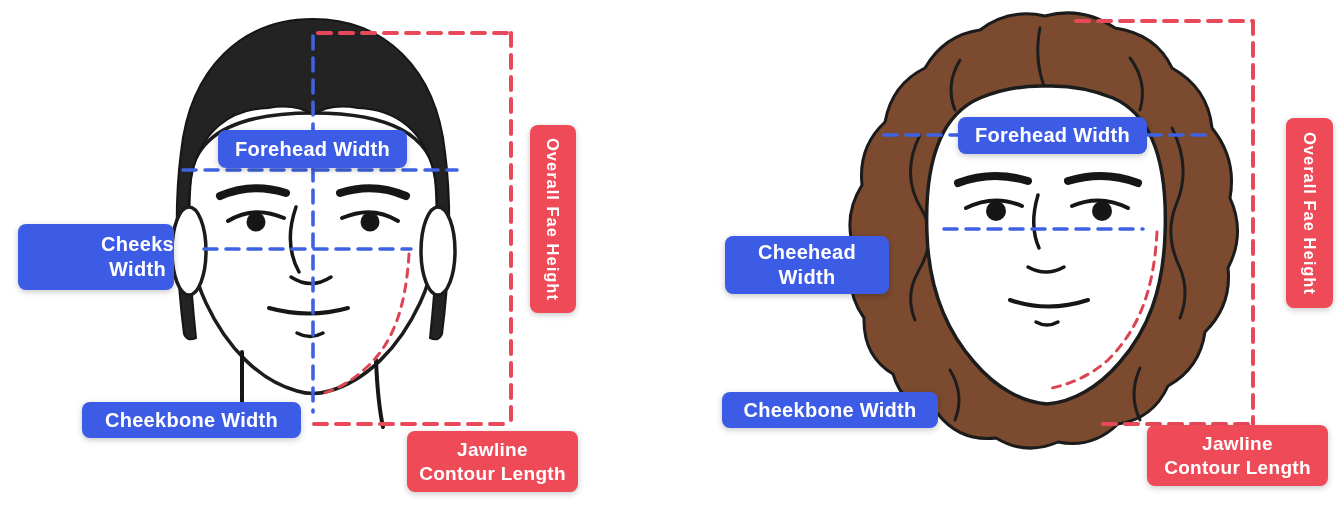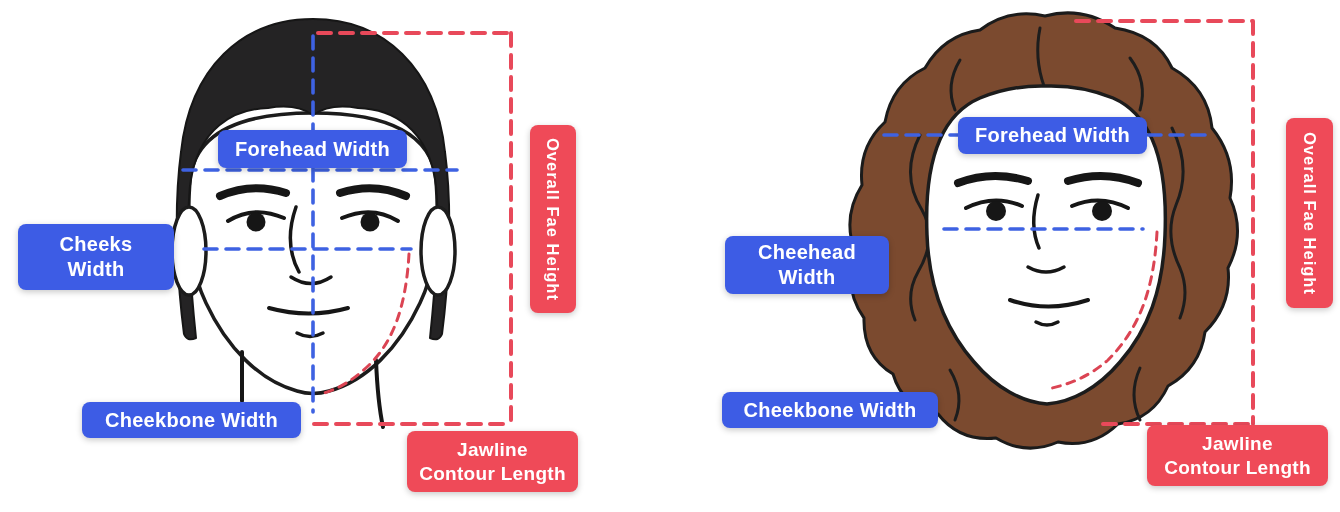--- a/index.html
+++ b/index.html
@@ -17,21 +17,21 @@
   }
   .tag.blue{background:#3d5ce5;}
   .tag.red{background:#ef4a58;}
   .tag .ln{display:block;}
   .vert{
     writing-mode:vertical-rl;text-orientation:mixed;
     letter-spacing:1px;
   }
   
   .l-forehead {left:218px;top:130px;width:189px;height:38px;font-size:20px;}
-  .l-cheeks   {left:18px; top:224px;width:156px;height:66px;font-size:20px;}
+  .l-cheeks   {left:18px; top:224px;width:156px;height:66px;font-size:20px;justify-content:flex-end;}
   .l-cheekbone{left:82px; top:402px;width:219px;height:36px;font-size:20px;}
   .l-overall  {left:530px;top:125px;width:46px; height:188px;font-size:16.5px;}
   .l-jawline  {left:407px;top:431px;width:171px;height:61px;font-size:19px;}
   .r-forehead {left:958px;top:117px;width:189px;height:37px;font-size:20px;}
   .r-cheehead {left:725px;top:236px;width:164px;height:58px;font-size:20px;}
   .r-cheekbone{left:722px;top:392px;width:216px;height:36px;font-size:20px;}
   .r-overall  {left:1286px;top:118px;width:47px;height:190px;font-size:16.5px;}
   .r-jawline  {left:1147px;top:425px;width:181px;height:61px;font-size:19px;}
 </style>
 </head>

